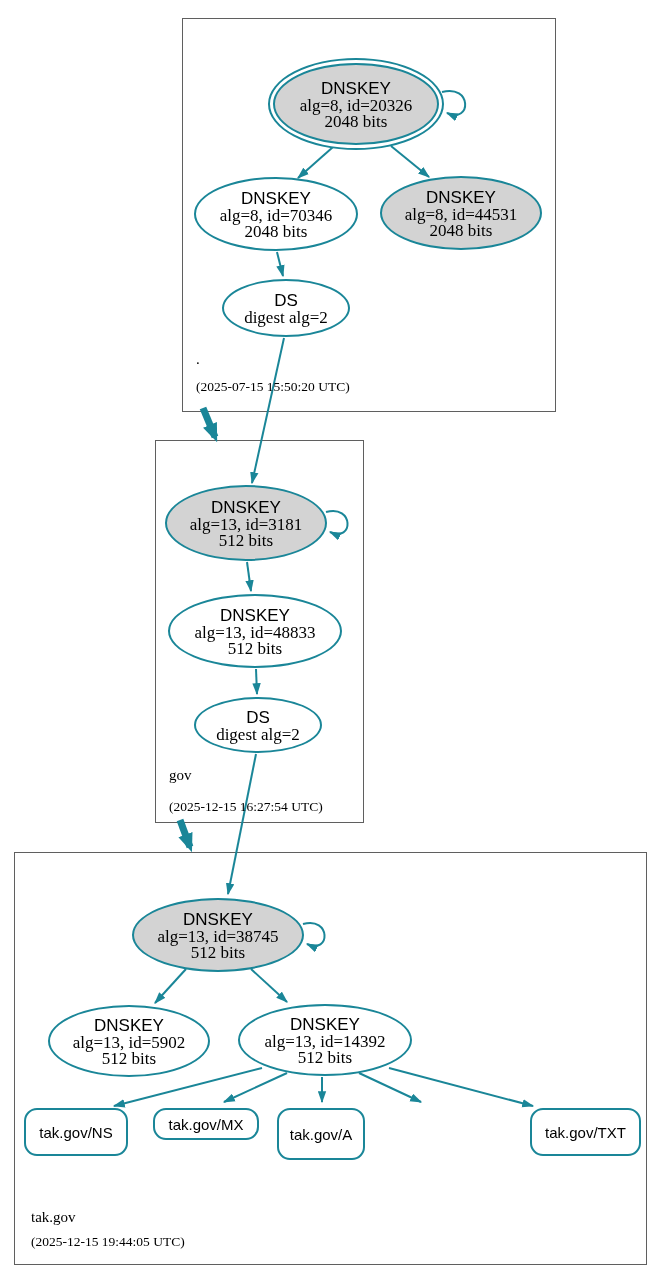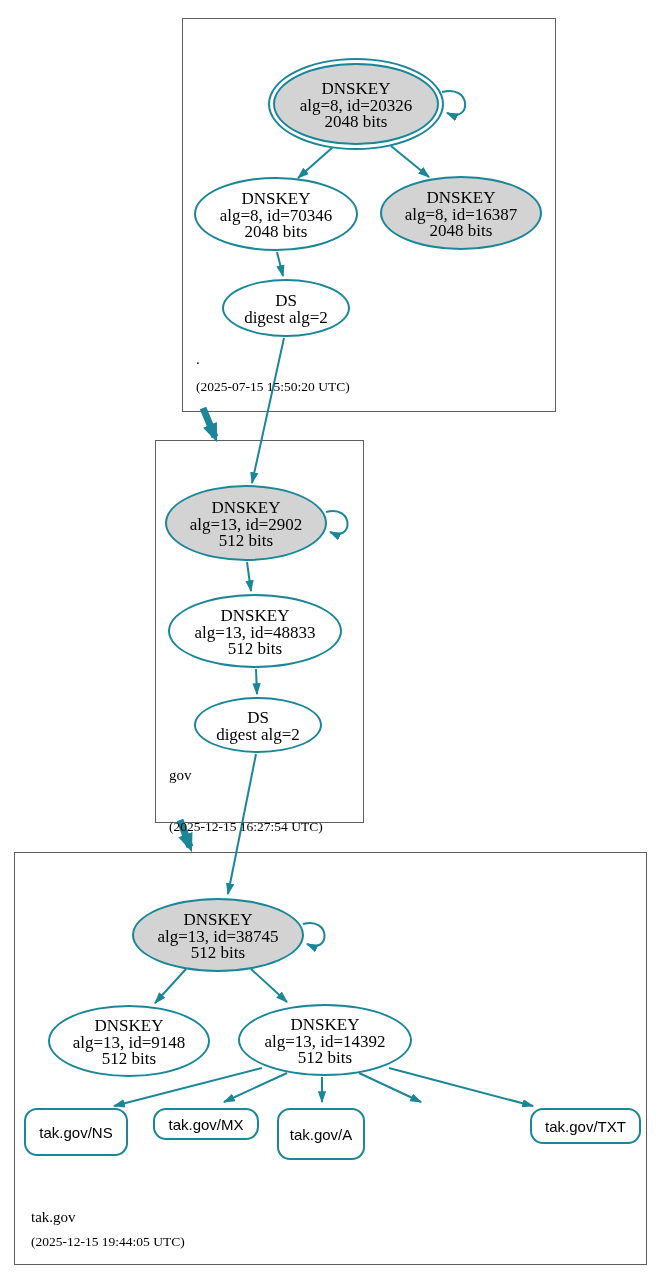--- a/index.html
+++ b/index.html
@@ -10,21 +10,21 @@
   .edges{position:absolute;left:0;top:0;z-index:1;}
   .node{position:absolute;z-index:2;box-sizing:border-box;border:2px solid var(--teal);
         border-radius:50%;background:#fff;display:flex;flex-direction:column;
         align-items:center;justify-content:center;text-align:center;}
   .node.gray{background:var(--gray);}
   .double-outer{position:absolute;z-index:2;box-sizing:border-box;border:2px solid var(--teal);
         border-radius:50%;background:#fff;}
   .double-inner{position:absolute;inset:3px;box-sizing:border-box;border:2px solid var(--teal);
         border-radius:50%;background:var(--gray);display:flex;flex-direction:column;
         align-items:center;justify-content:center;text-align:center;}
-  .t1{font-family:Liberation Serif, serif;font-size:17px;line-height:19px;}
+  .t1{font-family:Liberation Sans, sans-serif;font-size:17px;line-height:19px;}
   .t2,.t3{font-family:"Liberation Serif",serif;font-size:17px;line-height:16px;}
   .t3:empty{display:none;}
   .rrset{position:absolute;z-index:2;box-sizing:border-box;border:2px solid var(--teal);
         border-radius:13px;background:#fff;display:flex;align-items:center;justify-content:center;
         font-family:"Liberation Sans",sans-serif;font-size:15px;}
   .zname{position:absolute;z-index:2;font-family:"Liberation Serif",serif;font-size:15px;line-height:18px;}
   .zts{position:absolute;z-index:2;font-family:"Liberation Serif",serif;font-size:13.5px;line-height:17px;}
 </style>
 </head>
 <body>
@@ -81,81 +81,81 @@
   </div>
 
   <div class="node" style="left:194px;top:177px;width:164px;height:74px;">
     <div class="t1">DNSKEY</div>
     <div class="t2">alg=8, id=70346</div>
     <div class="t3">2048 bits</div>
   </div>
 
   <div class="node gray" style="left:380px;top:176px;width:162px;height:74px;">
     <div class="t1">DNSKEY</div>
-    <div class="t2">alg=8, id=16387</div>
+    <div class="t2">alg=8, id=44531</div>
     <div class="t3">2048 bits</div>
   </div>
 
   <div class="node" style="left:222px;top:279px;width:128px;height:58px;">
     <div class="t1">DS</div>
     <div class="t2">digest alg=2</div>
 
   </div>
 
   <div class="zname" style="left:196px;top:350px;">.</div>
   <div class="zts" style="left:196px;top:378px;">(2025-07-15 15:50:20 UTC)</div>
 
   <div class="node gray" style="left:165px;top:485px;width:162px;height:76px;">
     <div class="t1">DNSKEY</div>
-    <div class="t2">alg=13, id=2902</div>
+    <div class="t2">alg=13, id=3181</div>
     <div class="t3">512 bits</div>
   </div>
 
   <div class="node" style="left:168px;top:594px;width:174px;height:74px;">
     <div class="t1">DNSKEY</div>
     <div class="t2">alg=13, id=48833</div>
     <div class="t3">512 bits</div>
   </div>
 
   <div class="node" style="left:194px;top:697px;width:128px;height:56px;">
     <div class="t1">DS</div>
     <div class="t2">digest alg=2</div>
 
   </div>
 
   <div class="zname" style="left:169px;top:766px;">gov</div>
-  <div class="zts" style="left:169px;top:818px;">(2025-12-15 16:27:54 UTC)</div>
+  <div class="zts" style="left:169px;top:798px;">(2025-12-15 16:27:54 UTC)</div>
 
   <div class="node gray" style="left:132px;top:898px;width:172px;height:74px;">
     <div class="t1">DNSKEY</div>
     <div class="t2">alg=13, id=38745</div>
     <div class="t3">512 bits</div>
   </div>
 
   <div class="node" style="left:48px;top:1005px;width:162px;height:72px;">
     <div class="t1">DNSKEY</div>
-    <div class="t2">alg=13, id=9148</div>
+    <div class="t2">alg=13, id=5902</div>
     <div class="t3">512 bits</div>
   </div>
 
   <div class="node" style="left:238px;top:1004px;width:174px;height:72px;">
     <div class="t1">DNSKEY</div>
     <div class="t2">alg=13, id=14392</div>
     <div class="t3">512 bits</div>
   </div>
 
   <div class="rrset" style="left:24px;top:1108px;width:104px;height:48px;">
     <span>tak.gov/NS</span>
   </div>
   <div class="rrset" style="left:153px;top:1108px;width:106px;height:32px;">
     <span>tak.gov/MX</span>
   </div>
   <div class="rrset" style="left:277px;top:1108px;width:88px;height:52px;">
     <span>tak.gov/A</span>
   </div>
-  <div class="rrset" style="left:530px;top:1108px;width:111px;height:36px;">
+  <div class="rrset" style="left:530px;top:1108px;width:111px;height:48px;">
     <span>tak.gov/TXT</span>
   </div>
 
   <div class="zname" style="left:31px;top:1208px;">tak.gov</div>
   <div class="zts" style="left:31px;top:1233px;">(2025-12-15 19:44:05 UTC)</div>
 
 </div>
 
 </body></html>

